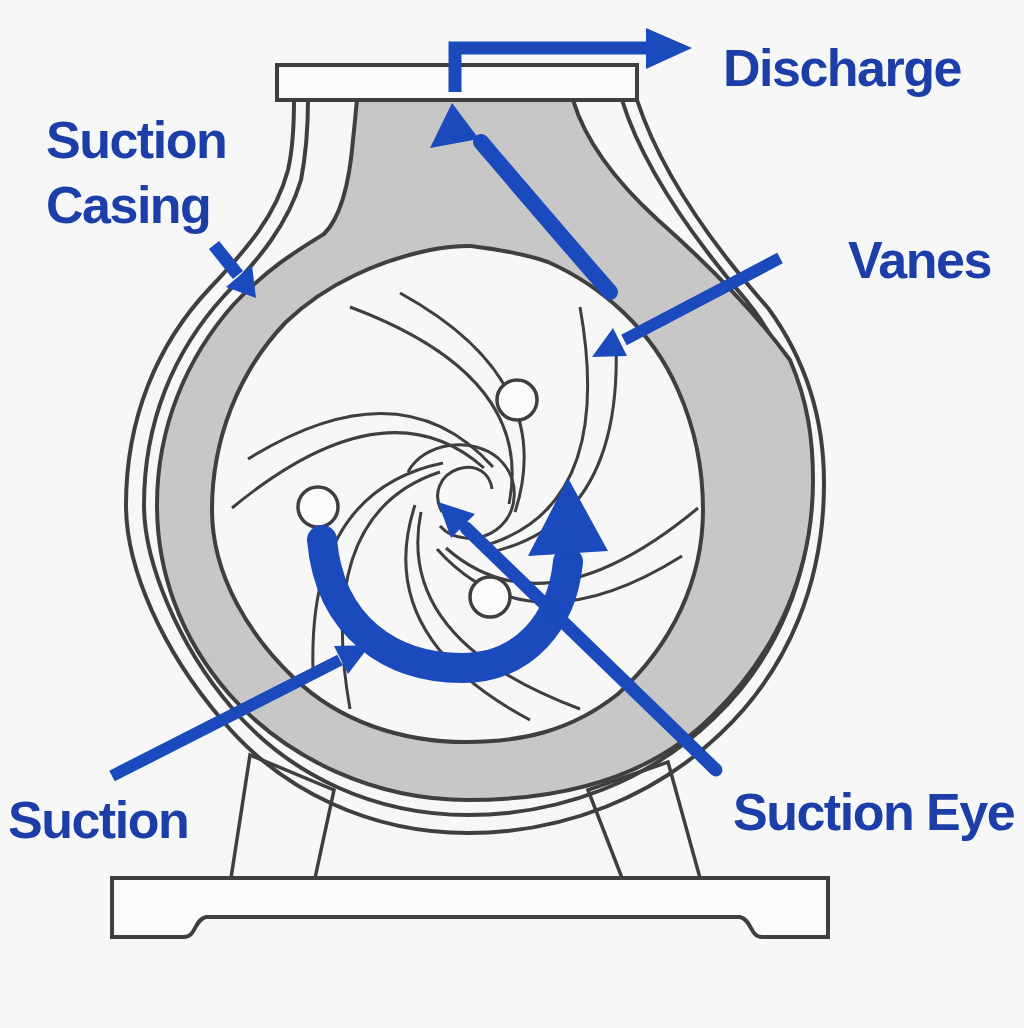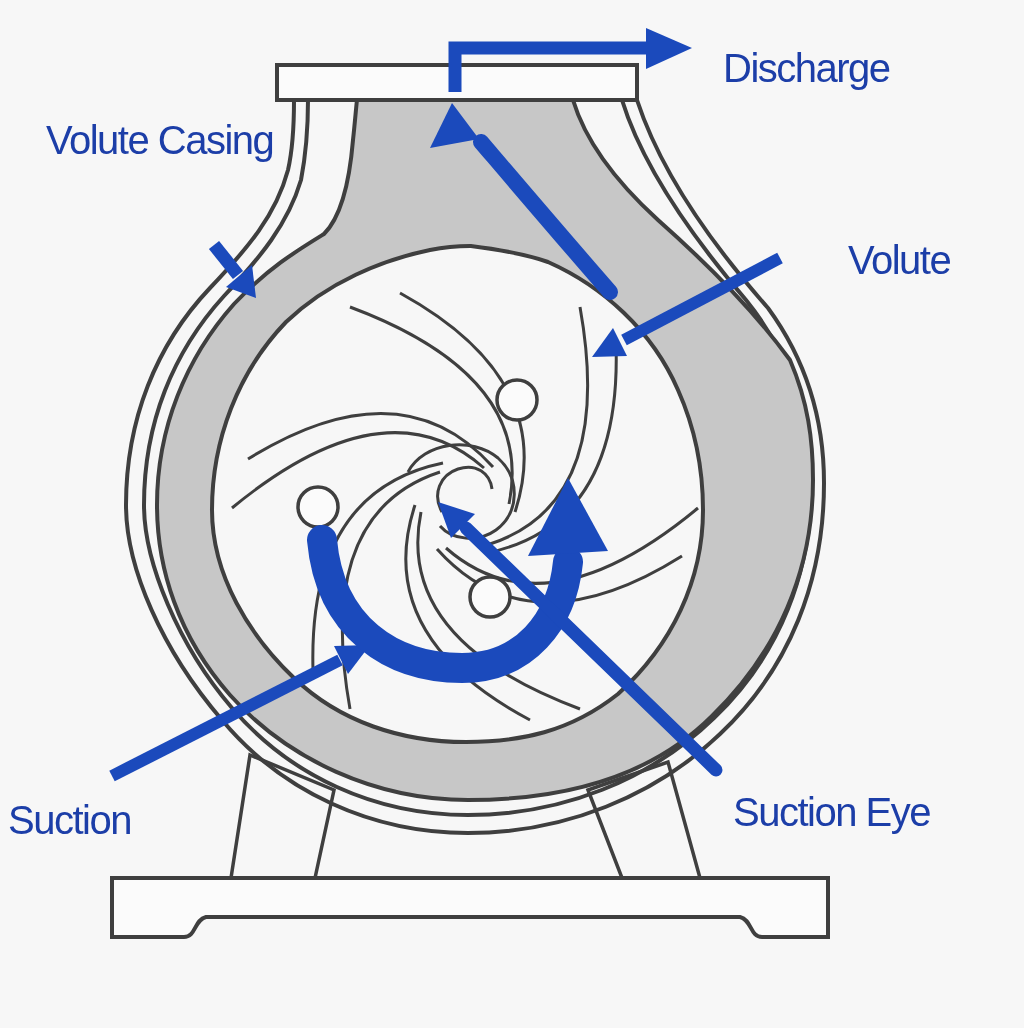--- a/index.html
+++ b/index.html
@@ -13,22 +13,22 @@
   .ln{stroke:var(--outline,#3f3f3f);stroke-width:4;fill:none}
   .gray{fill:var(--casing-fill,#c7c7c7);stroke:var(--outline,#3f3f3f);stroke-width:4;fill-rule:evenodd}
   .whitepart{fill:#fbfbfb;stroke:var(--outline,#3f3f3f);stroke-width:4}
   .legpart{fill:var(--background,#f7f7f7);stroke:var(--outline,#3f3f3f);stroke-width:3.5}
   .blade{stroke:var(--outline,#3f3f3f);stroke-width:3;fill:none}
   .hole{fill:#fbfbfb;stroke:var(--outline,#3f3f3f);stroke-width:3.5}
   .arrow-s{stroke:var(--arrow-blue,#1b4abc);fill:none}
   .arrow-f{fill:var(--arrow-blue,#1b4abc)}
   .diagram-label{
     position:absolute;
-    font-weight:normal;
-    font-size:40px;
+    font-weight:bold;
+    font-size:52px;
     letter-spacing:-1.5px;
     color:var(--label-text,#1c3ea8);
     line-height:65px;
     white-space:nowrap;
   }
   .wrap2{white-space:normal;width:250px}
 </style>
 </head>
 <body>
 
@@ -117,19 +117,19 @@
     <path class="arrow-s" d="M 322,540 C 330,628 392,668 462,668 C 524,668 562,622 568,562" stroke-width="30" stroke-linecap="round"></path>
     <polygon class="arrow-f" points="568,478 528,556 608,551"></polygon>
 
     <path class="arrow-s" d="M 716,770 L 466,528" stroke-width="13" stroke-linecap="round"></path>
     <polygon class="arrow-f" points="438,502 451,538 475,514"></polygon>
   </g>
 </svg>
 
 <div class="diagram-label" style="left:723px;top:36px">Discharge</div>
 
-<div class="diagram-label wrap2" style="left:46px;top:108px">Volute Casing</div>
+<div class="diagram-label wrap2" style="left:46px;top:108px">Suction Casing</div>
 
-<div class="diagram-label" style="left:848px;top:228px">Volute</div>
+<div class="diagram-label" style="left:848px;top:228px">Vanes</div>
 
 <div class="diagram-label" style="left:8px;top:788px">Suction</div>
 
 <div class="diagram-label" style="left:733px;top:780px">Suction Eye</div>
 
 </body></html>

